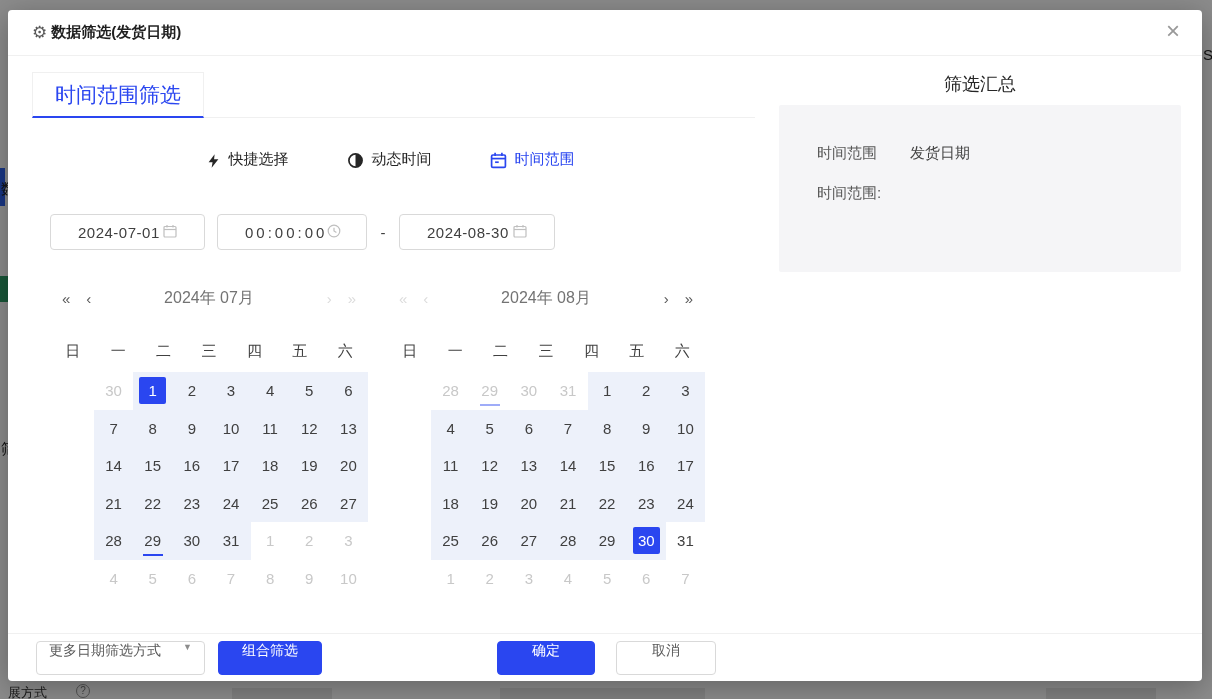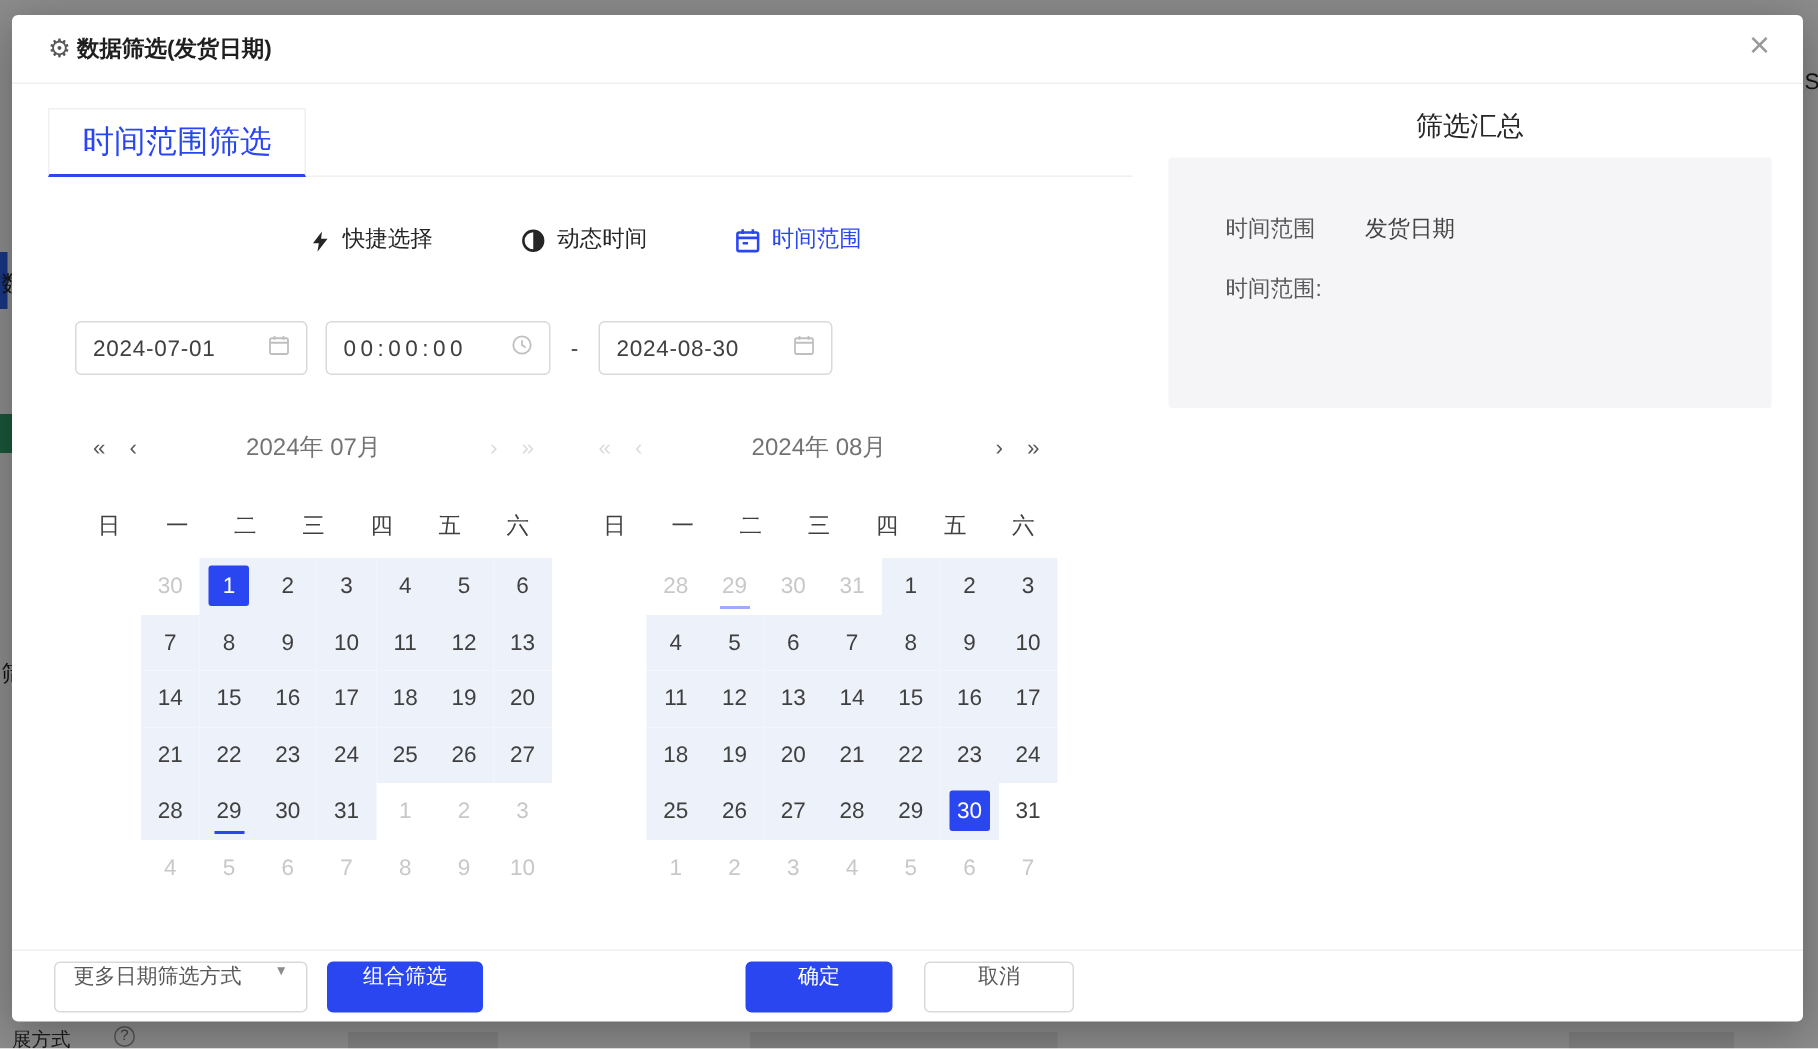--- a/index.html
+++ b/index.html
@@ -49,21 +49,21 @@
   
   .modes{position:absolute;left:42px;top:132px;width:680px;display:flex;justify-content:center;
     gap:58px;align-items:center;height:34px;}
   .mode{display:flex;align-items:flex-end;gap:8px;font-size:15px;color:#262626;cursor:pointer;}
   .mode.active{color:var(--primary);}
   .mode svg{display:block;}
 
   
   .inputs{position:absolute;left:42px;top:204px;display:flex;align-items:center;gap:12px;}
   .inp{height:36px;border:1px solid #d9d9d9;border-radius:4px;background:#fff;display:flex;
-    align-items:center;justify-content:space-between;padding:0 11px;font-size:15px;color:#404040;cursor:text;}
+    align-items:center;justify-content:space-between;padding:0 27px;font-size:15px;color:#404040;cursor:text;}
   .inp.date{width:155px;}
   .inp.time{width:150px;}
   .inp .val{letter-spacing:0.5px;}
   .inp.time .val{letter-spacing:3px;}
   .dash{width:8px;text-align:center;color:#404040;font-size:15px;}
 
   
   .calendars{position:absolute;left:42px;top:268px;display:flex;gap:19px;}
   .calendar{width:318px;}
   .cal-nav{display:flex;align-items:center;height:40px;padding:0 4px;}

